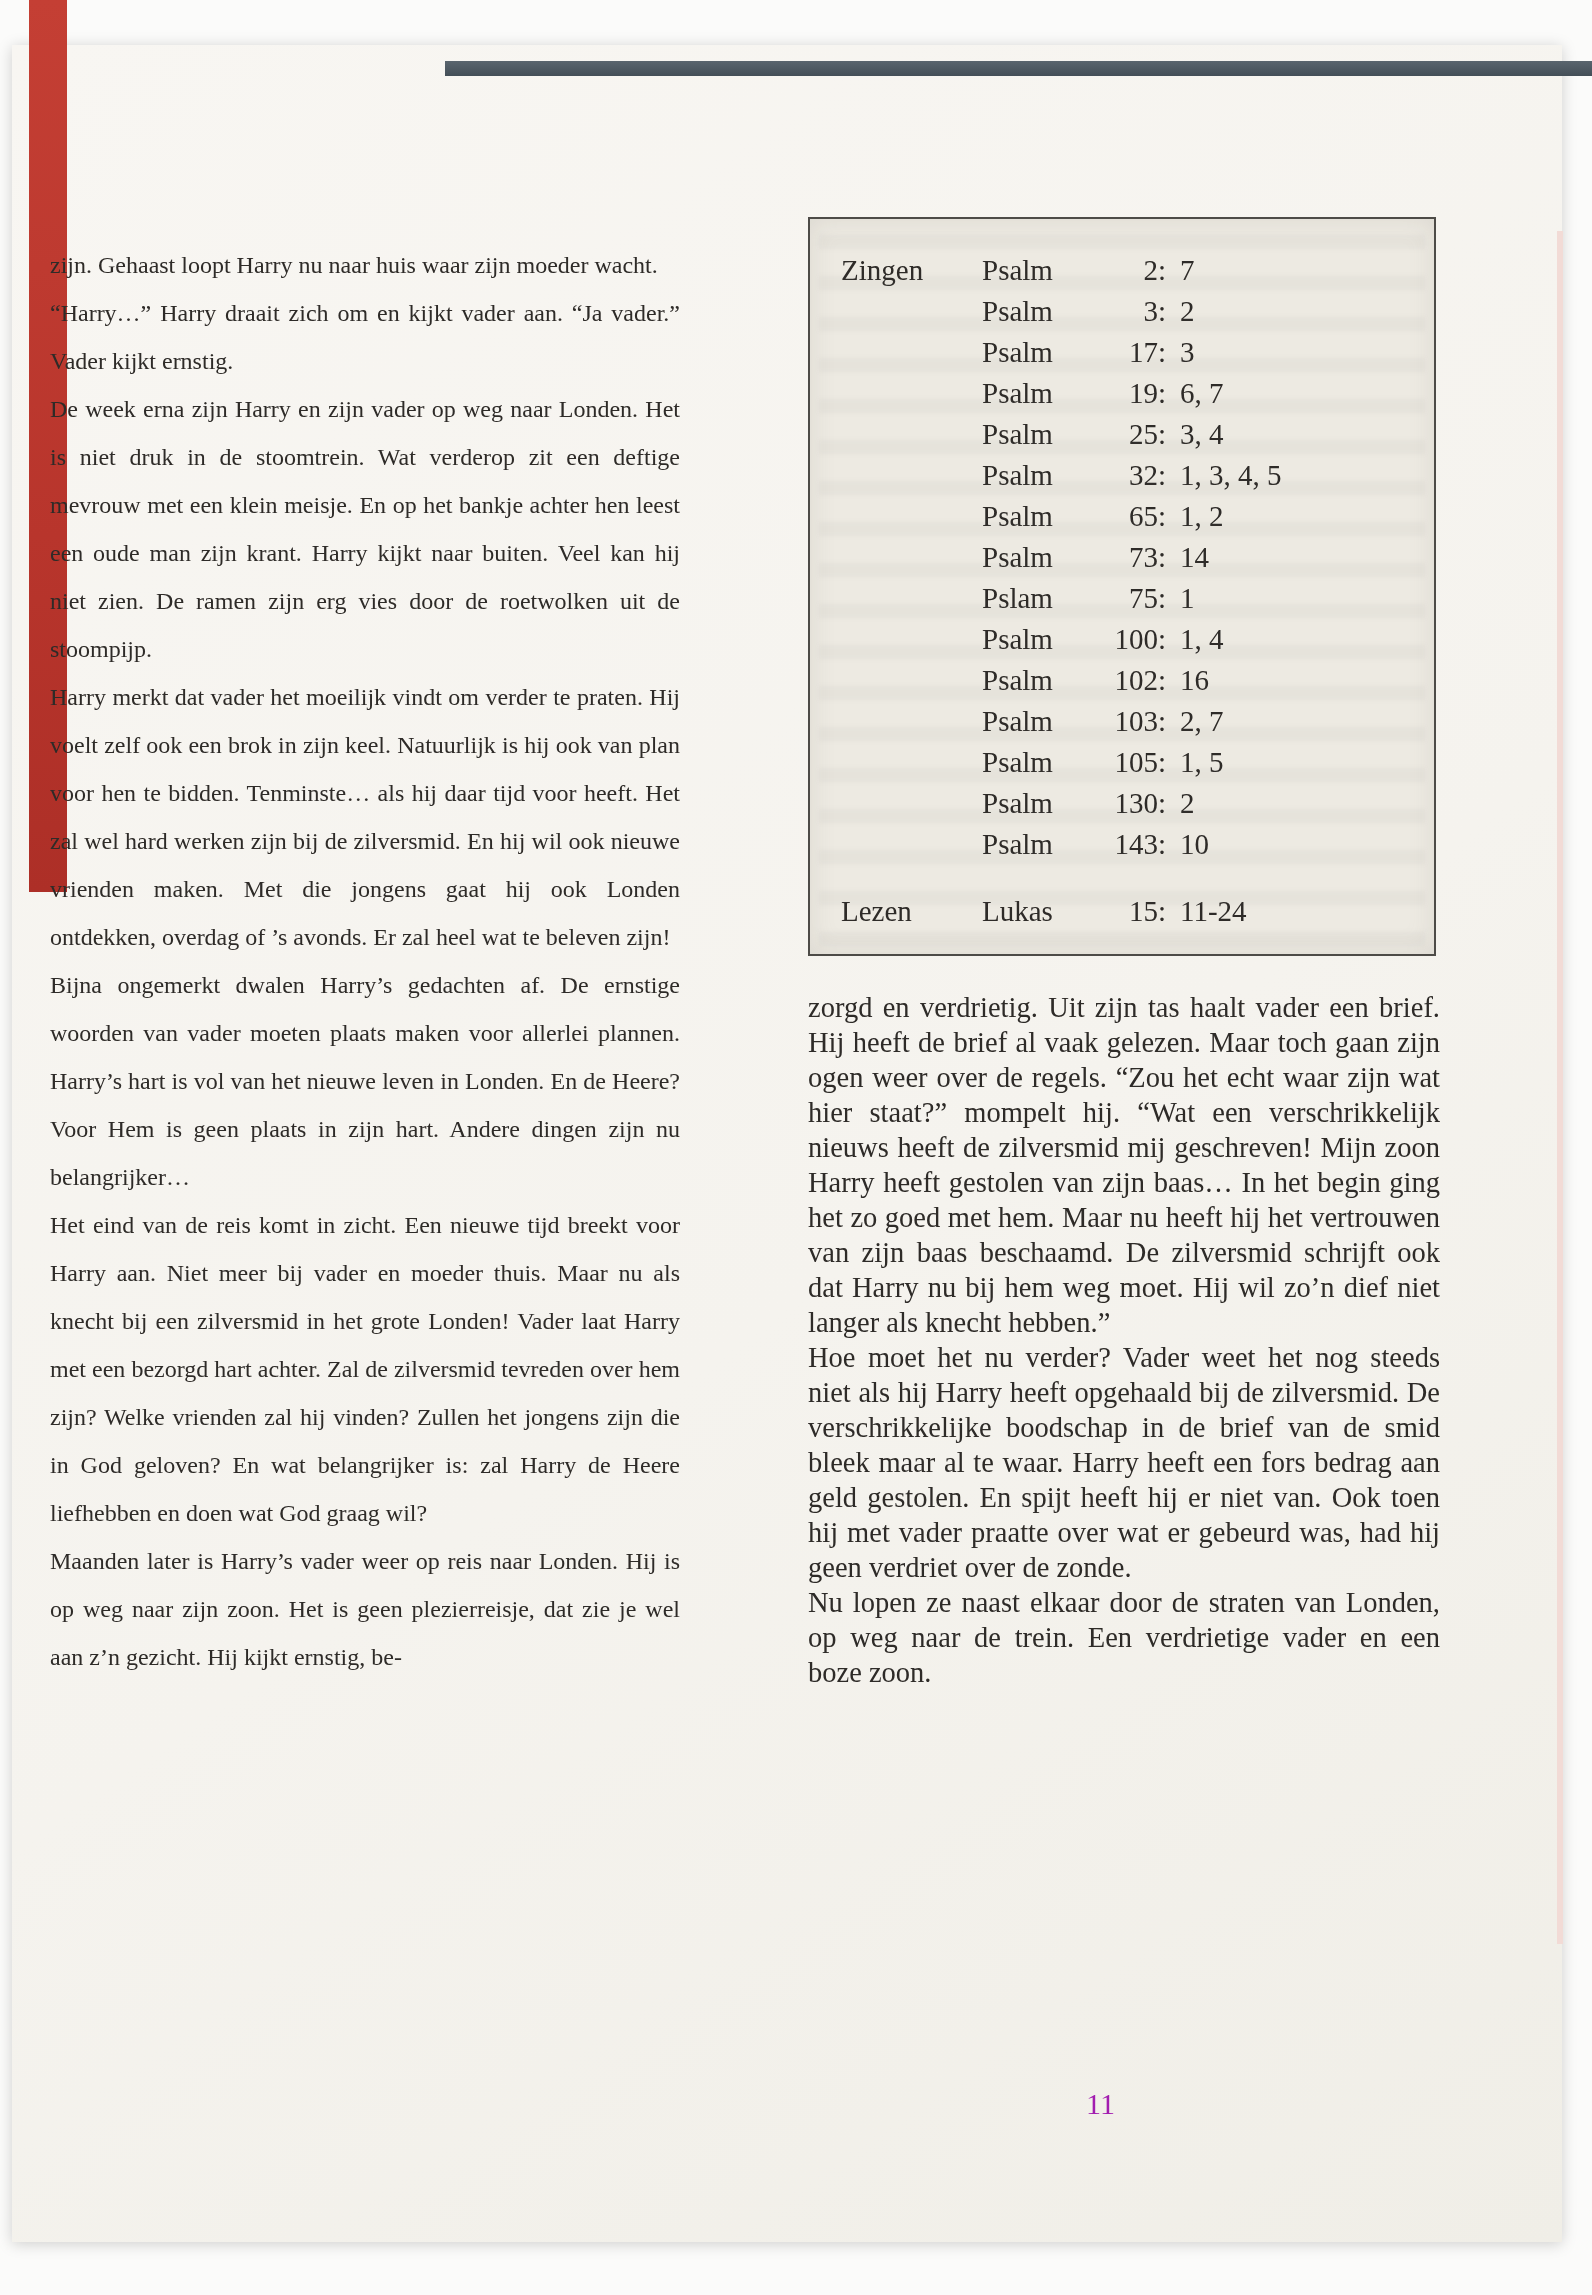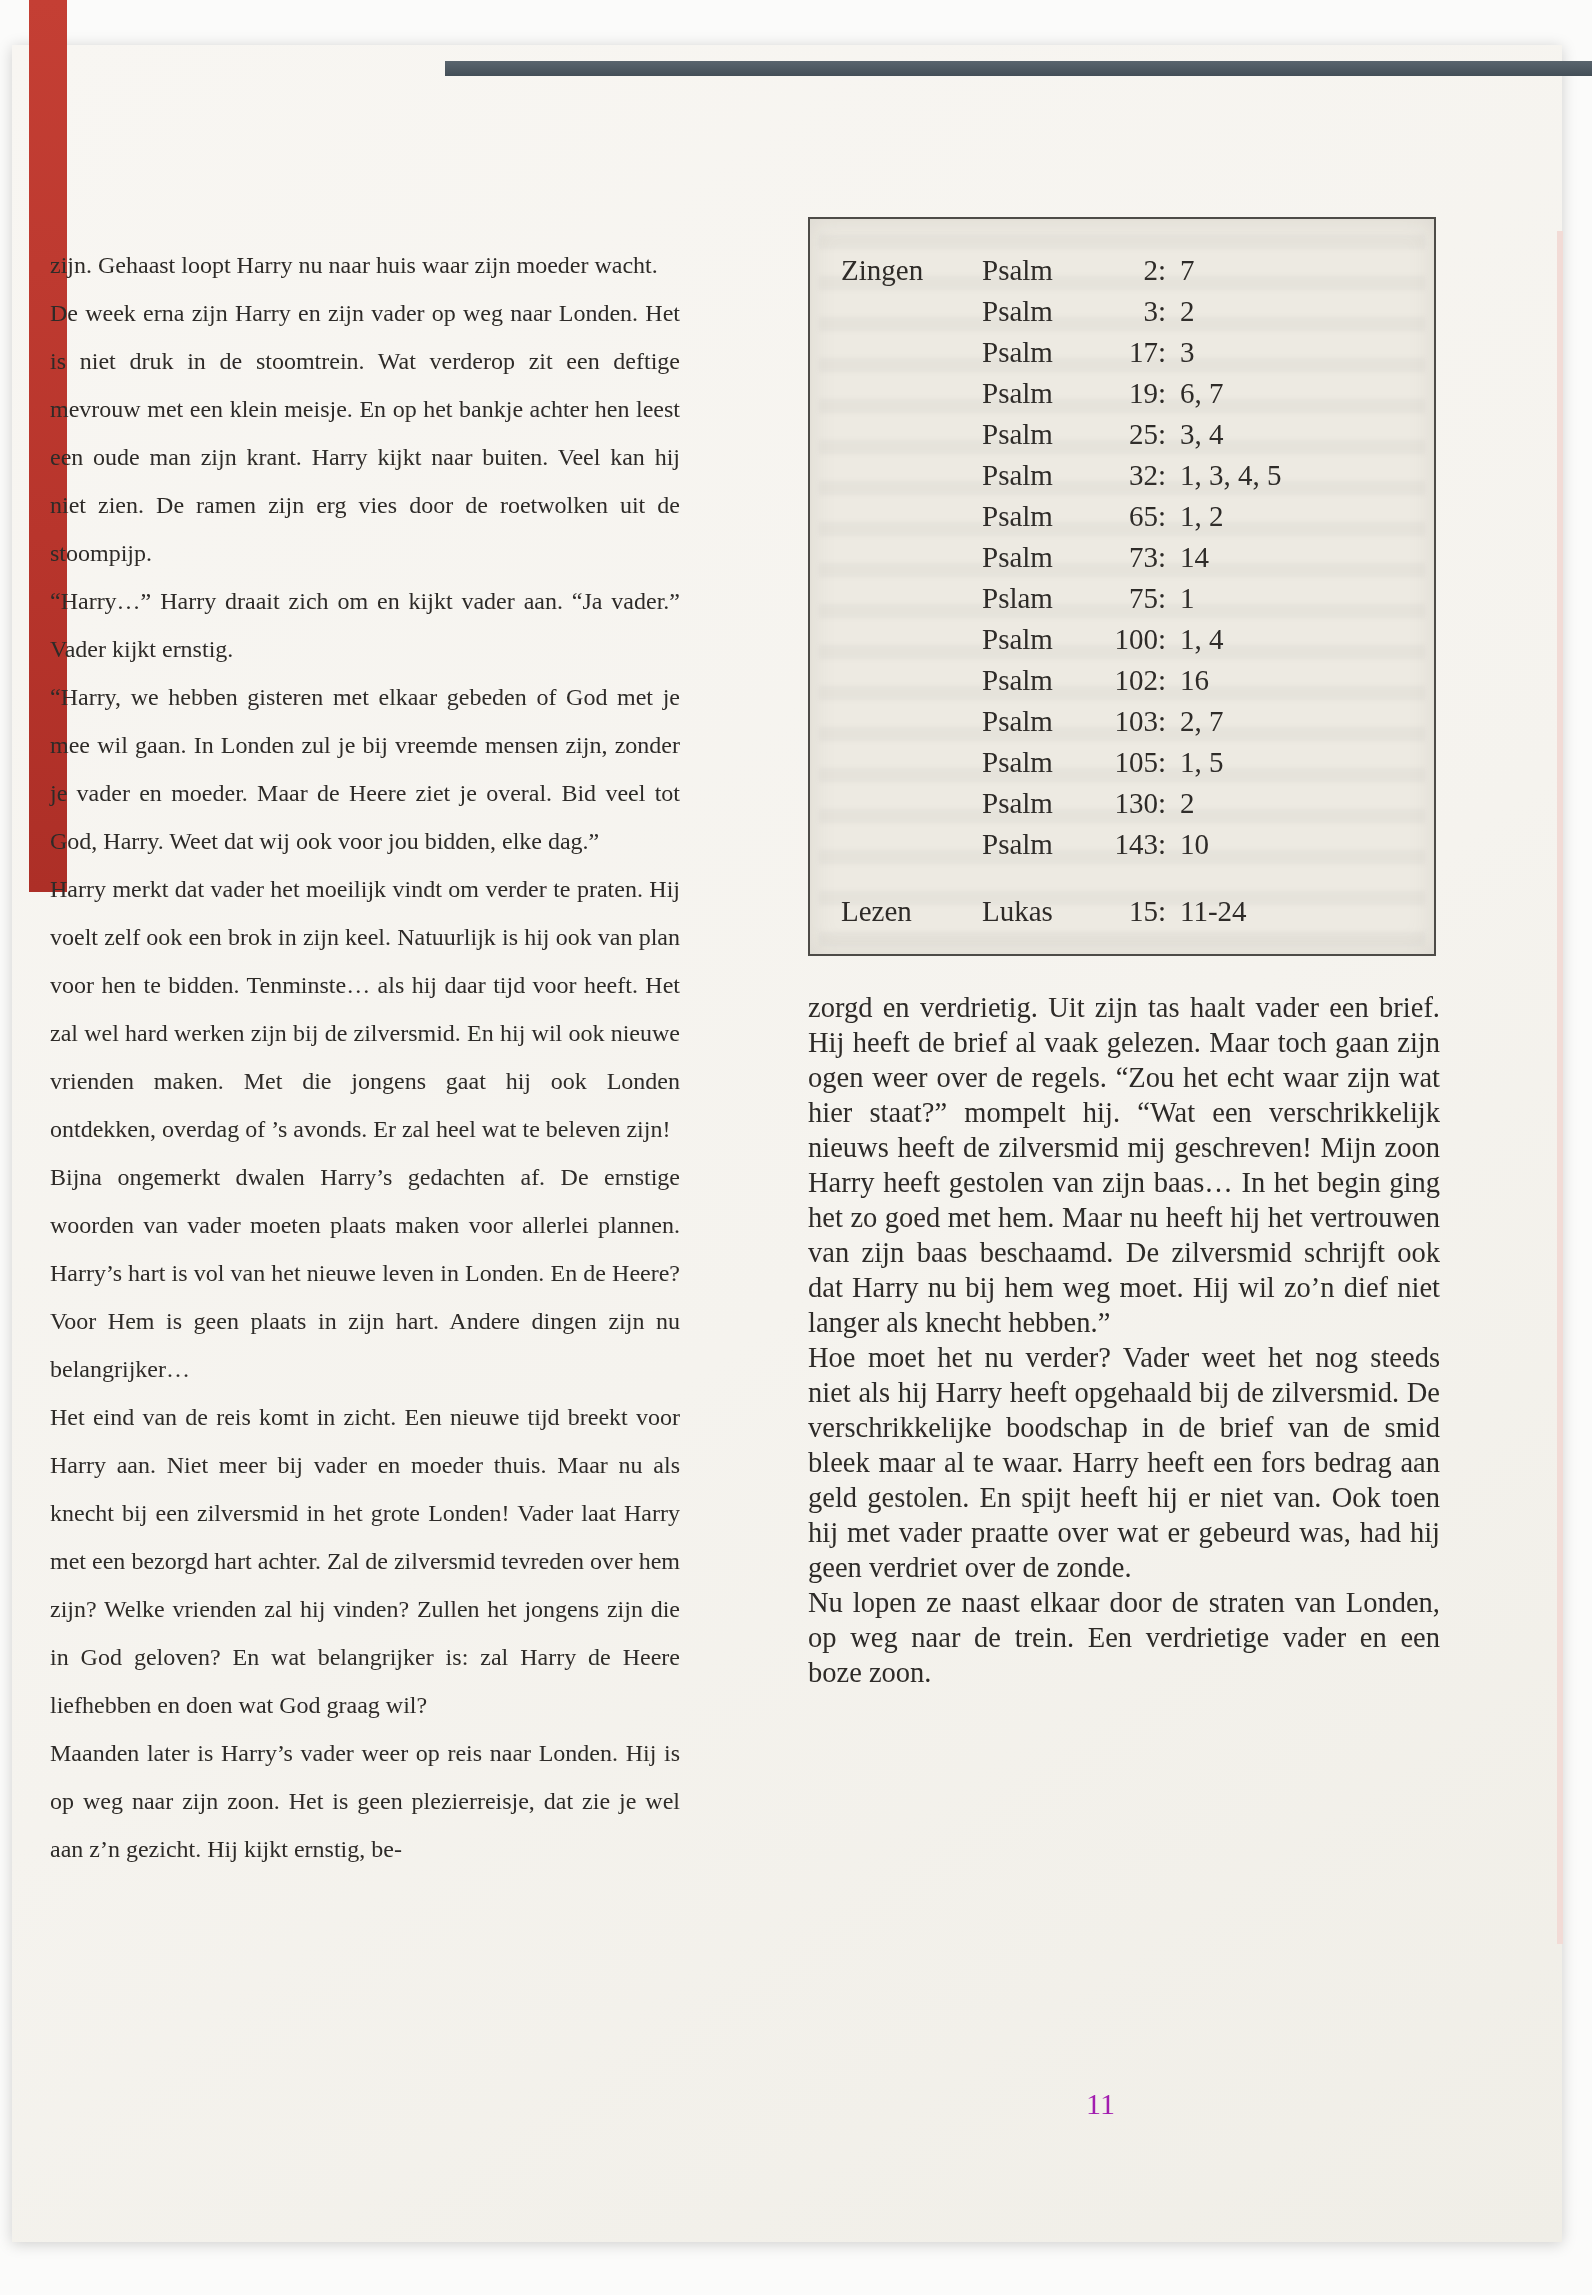--- a/index.html
+++ b/index.html
@@ -79,25 +79,24 @@
 
 <div class="scan-page"></div>
 <div class="top-bar"></div>
 <div class="red-strip"></div>
 <div class="pink-line"></div>
 
 <div class="left-col">
 
     <p class="para">zijn. Gehaast loopt Harry nu naar huis waar zijn moeder wacht.</p>
 
+    <p class="para">“Harry…” Harry draait zich om en kijkt vader aan. “Ja vader.” Vader kijkt ernstig.</p>
+
     <p class="para">De week erna zijn Harry en zijn vader op weg naar Londen. Het is niet druk in de stoomtrein. Wat verderop zit een deftige mevrouw met een klein meisje. En op het bankje achter hen leest een oude man zijn krant. Harry kijkt naar buiten. Veel kan hij niet zien. De ramen zijn erg vies door de roetwolken uit de stoompijp.</p>
 
-    <p class="para">“Harry…” Harry draait zich om en kijkt vader aan. “Ja vader.” Vader kijkt ernstig.</p>
-
-    <p class="para">“Harry, we hebben gisteren met elkaar gebeden of God met je mee wil gaan. In Londen zul je bij vreemde mensen zijn, zonder je vader en moeder. Maar de Heere ziet je overal. Bid veel tot God, Harry. Weet dat wij ook voor jou bidden, elke dag.”</p>
 
     <p class="para">Harry merkt dat vader het moeilijk vindt om verder te praten. Hij voelt zelf ook een brok in zijn keel. Natuurlijk is hij ook van plan voor hen te bidden. Tenminste… als hij daar tijd voor heeft. Het zal wel hard werken zijn bij de zilversmid. En hij wil ook nieuwe vrienden maken. Met die jongens gaat hij ook Londen ontdekken, overdag of ’s avonds. Er zal heel wat te beleven zijn!</p>
 
     <p class="para">Bijna ongemerkt dwalen Harry’s gedachten af. De ernstige woorden van vader moeten plaats maken voor allerlei plannen. Harry’s hart is vol van het nieuwe leven in Londen. En de Heere? Voor Hem is geen plaats in zijn hart. Andere dingen zijn nu belangrijker…</p>
 
     <p class="para">Het eind van de reis komt in zicht. Een nieuwe tijd breekt voor Harry aan. Niet meer bij vader en moeder thuis. Maar nu als knecht bij een zilversmid in het grote Londen! Vader laat Harry met een bezorgd hart achter. Zal de zilversmid tevreden over hem zijn? Welke vrienden zal hij vinden? Zullen het jongens zijn die in God geloven? En wat belangrijker is: zal Harry de Heere liefhebben en doen wat God graag wil?</p>
 
     <p class="para">Maanden later is Harry’s vader weer op reis naar Londen. Hij is op weg naar zijn zoon. Het is geen plezierreisje, dat zie je wel aan z’n gezicht. Hij kijkt ernstig, be-</p>
   </div>
 

